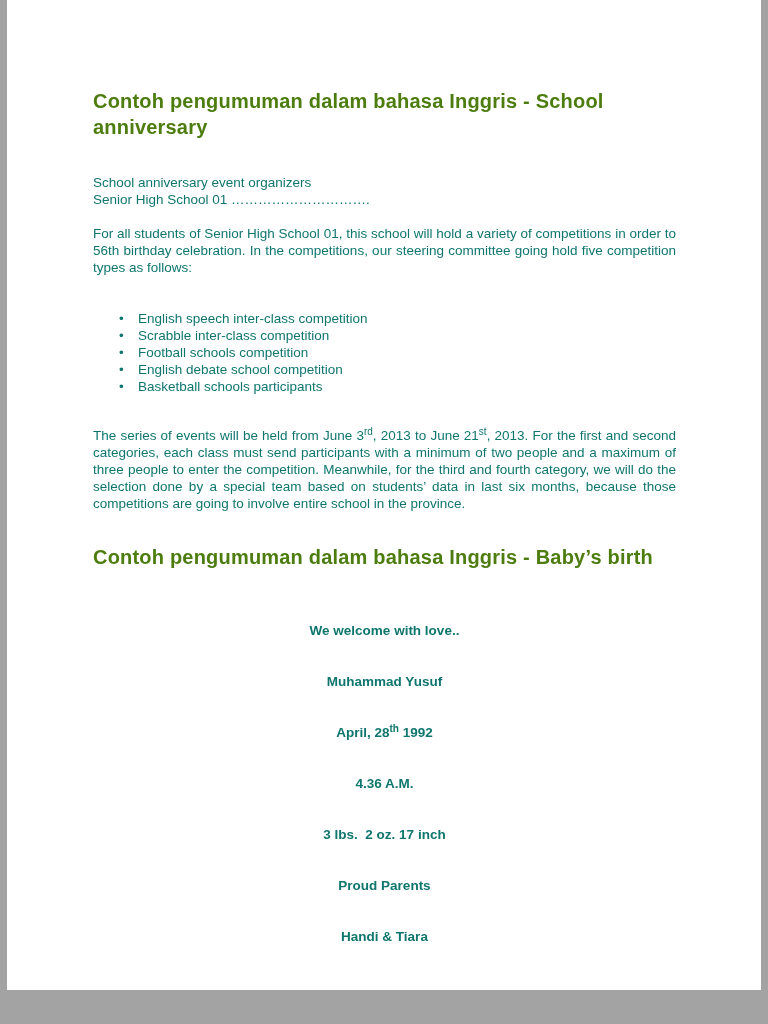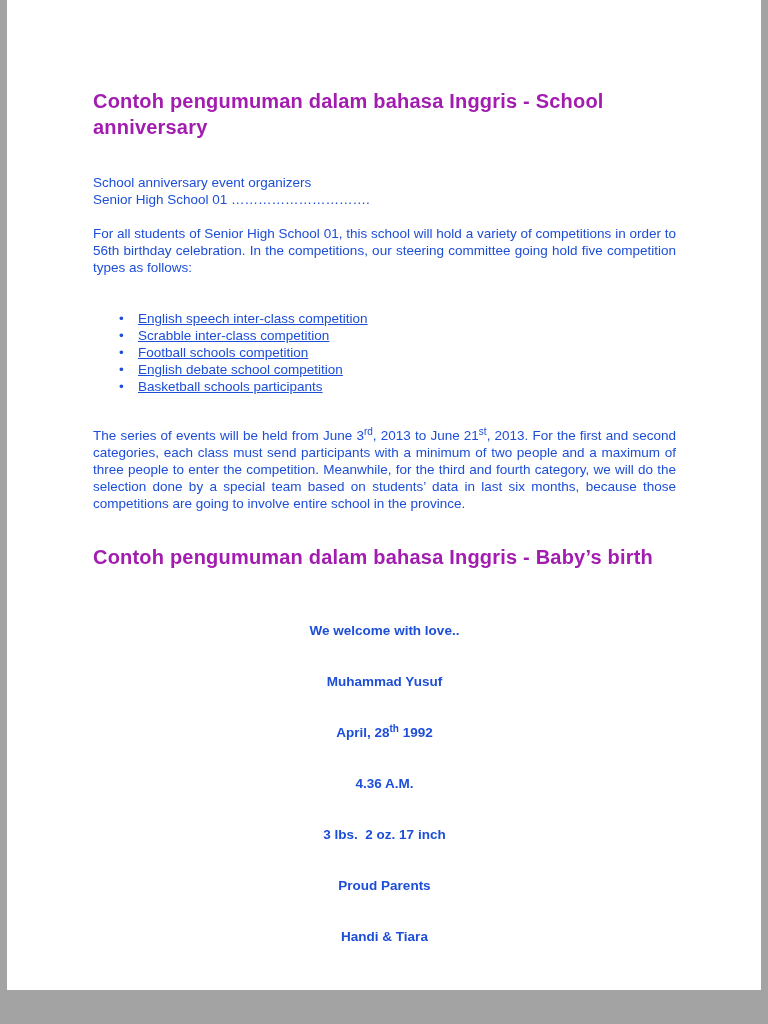--- a/index.html
+++ b/index.html
@@ -18,40 +18,39 @@
     width: 754px;
     height: 990px;
     background: #ffffff;
     padding: 88px 85px 0 86px;
     overflow: hidden;
   }
   .doc-heading {
     font-size: 20px;
     line-height: 26px;
     font-weight: 700;
-    color: #a21caf;
+    color: #4d7c0f;
     letter-spacing: 0.2px;
   }
   .body-text {
     font-size: 13.5px;
     line-height: 17px;
-    color: #1d4ed8;
+    color: #0f766e;
   }
   .justify { text-align: justify; }
   .org-block { margin-top: 34px; }
   .intro-para { margin-top: 17px; }
   .bullet-list {
     margin: 34px 0 0 24px;
     list-style: none;
   }
   .bullet-list li {
     position: relative;
     padding-left: 21px;
     line-height: 17px;
-    text-decoration: underline;
   }
   .bullet-list li::before {
     content: "\2022";
     position: absolute;
     left: 2px;
     top: 0;
     font-size: 13.5px;
   }
   .events-para { margin-top: 32px; }
   .heading-2 { margin-top: 32px; }

